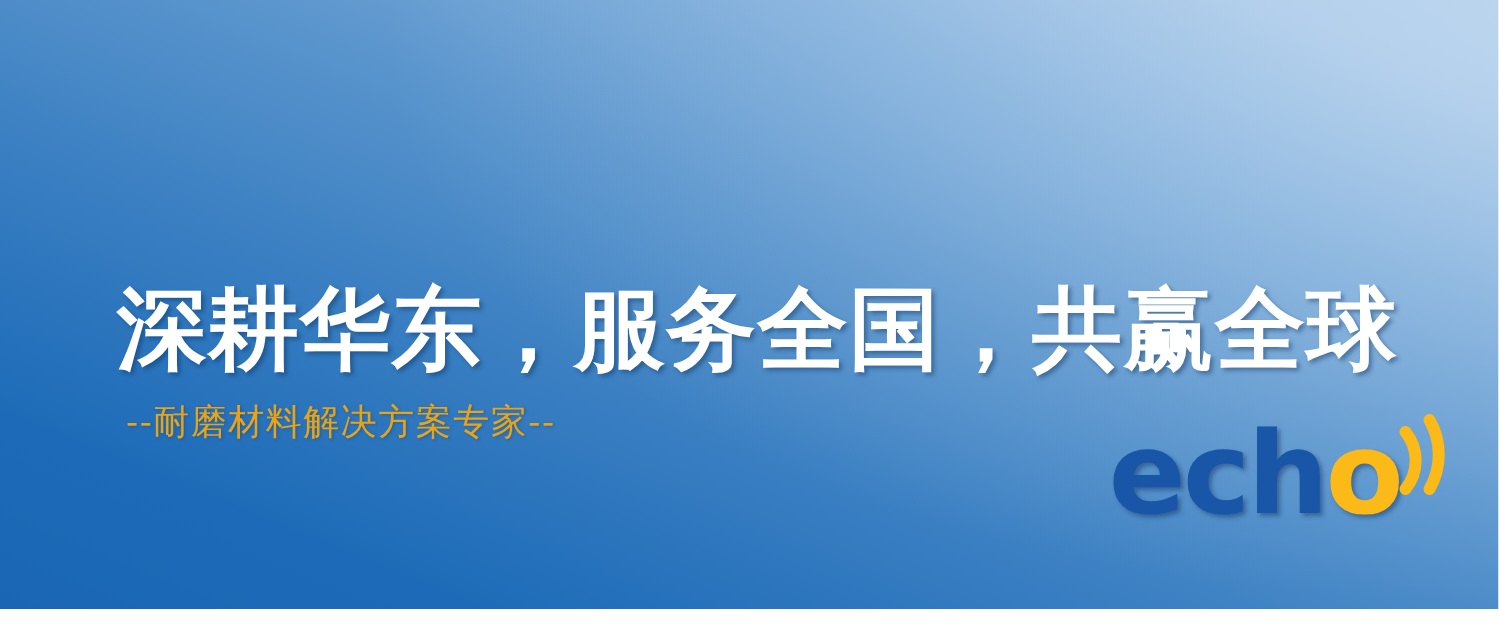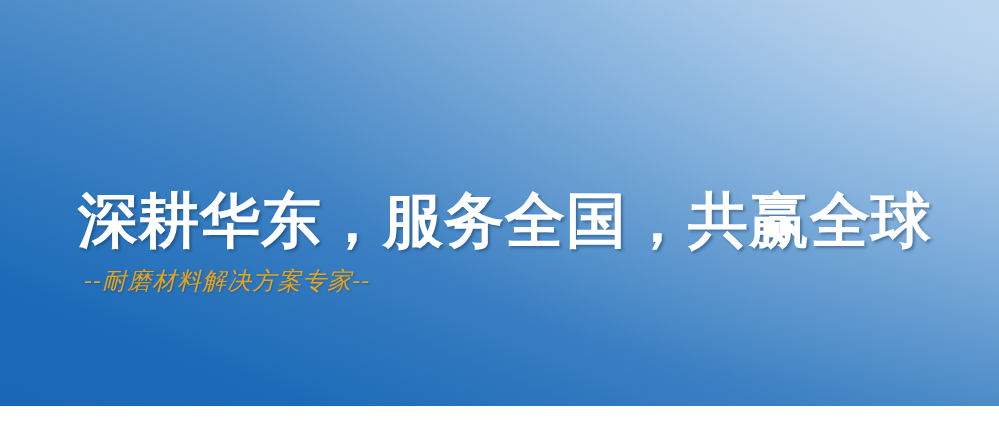--- a/index.html
+++ b/index.html
@@ -58,21 +58,20 @@
   
   .subtitle {
     left: 84px;
     top: 265px;
     color: #e8a317;
     font-family: "DejaVu Serif", "Liberation Serif", serif;
     font-size: 24px;
     letter-spacing: 1px;
     white-space: nowrap;
     text-shadow: 1px 1px 2px rgba(20, 60, 110, 0.35);
-    font-style: italic;
   }
 
   
   .logo {
     right: 8px;
     bottom: 2px;
     width: 258px;
     height: 130px;
   }
 
@@ -134,17 +133,29 @@
 <body>
 
 <div id="banner">
 
   <h1 class="layer headline">深耕华东，服务全国，共赢全球</h1>
 
   <div class="layer subtitle">--耐磨材料解决方案专家--</div>
 
   <div class="layer logo">
 
+    <div class="logo-wordmark">
+
+      <div class="logo-echo"><span>ech</span><span class="o-gold">o</span></div>
+
+      <svg class="logo-waves" viewBox="0 0 62 56">
+        <g fill="none" stroke="#fbba17" stroke-linecap="round">
+          <path d="M 14 50 A 30 30 0 0 0 14 12" stroke-width="8"></path>
+          <path d="M 30 50 A 46 46 0 0 0 30 4" stroke-width="8"></path>
+        </g>
+      </svg>
+
+    </div>
 
 
   </div>
 
 </div>
 
 </body></html>

